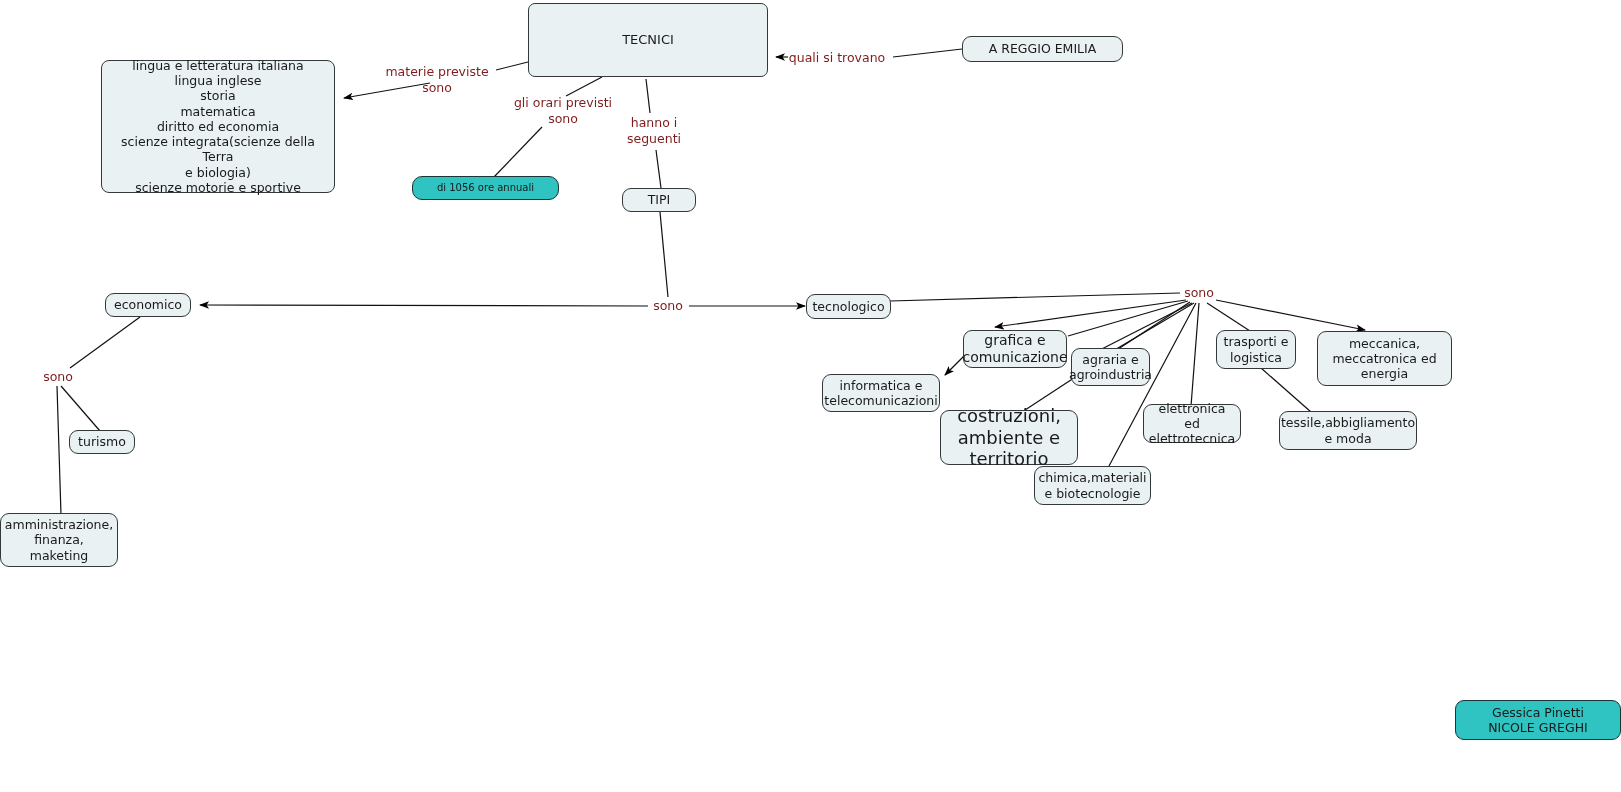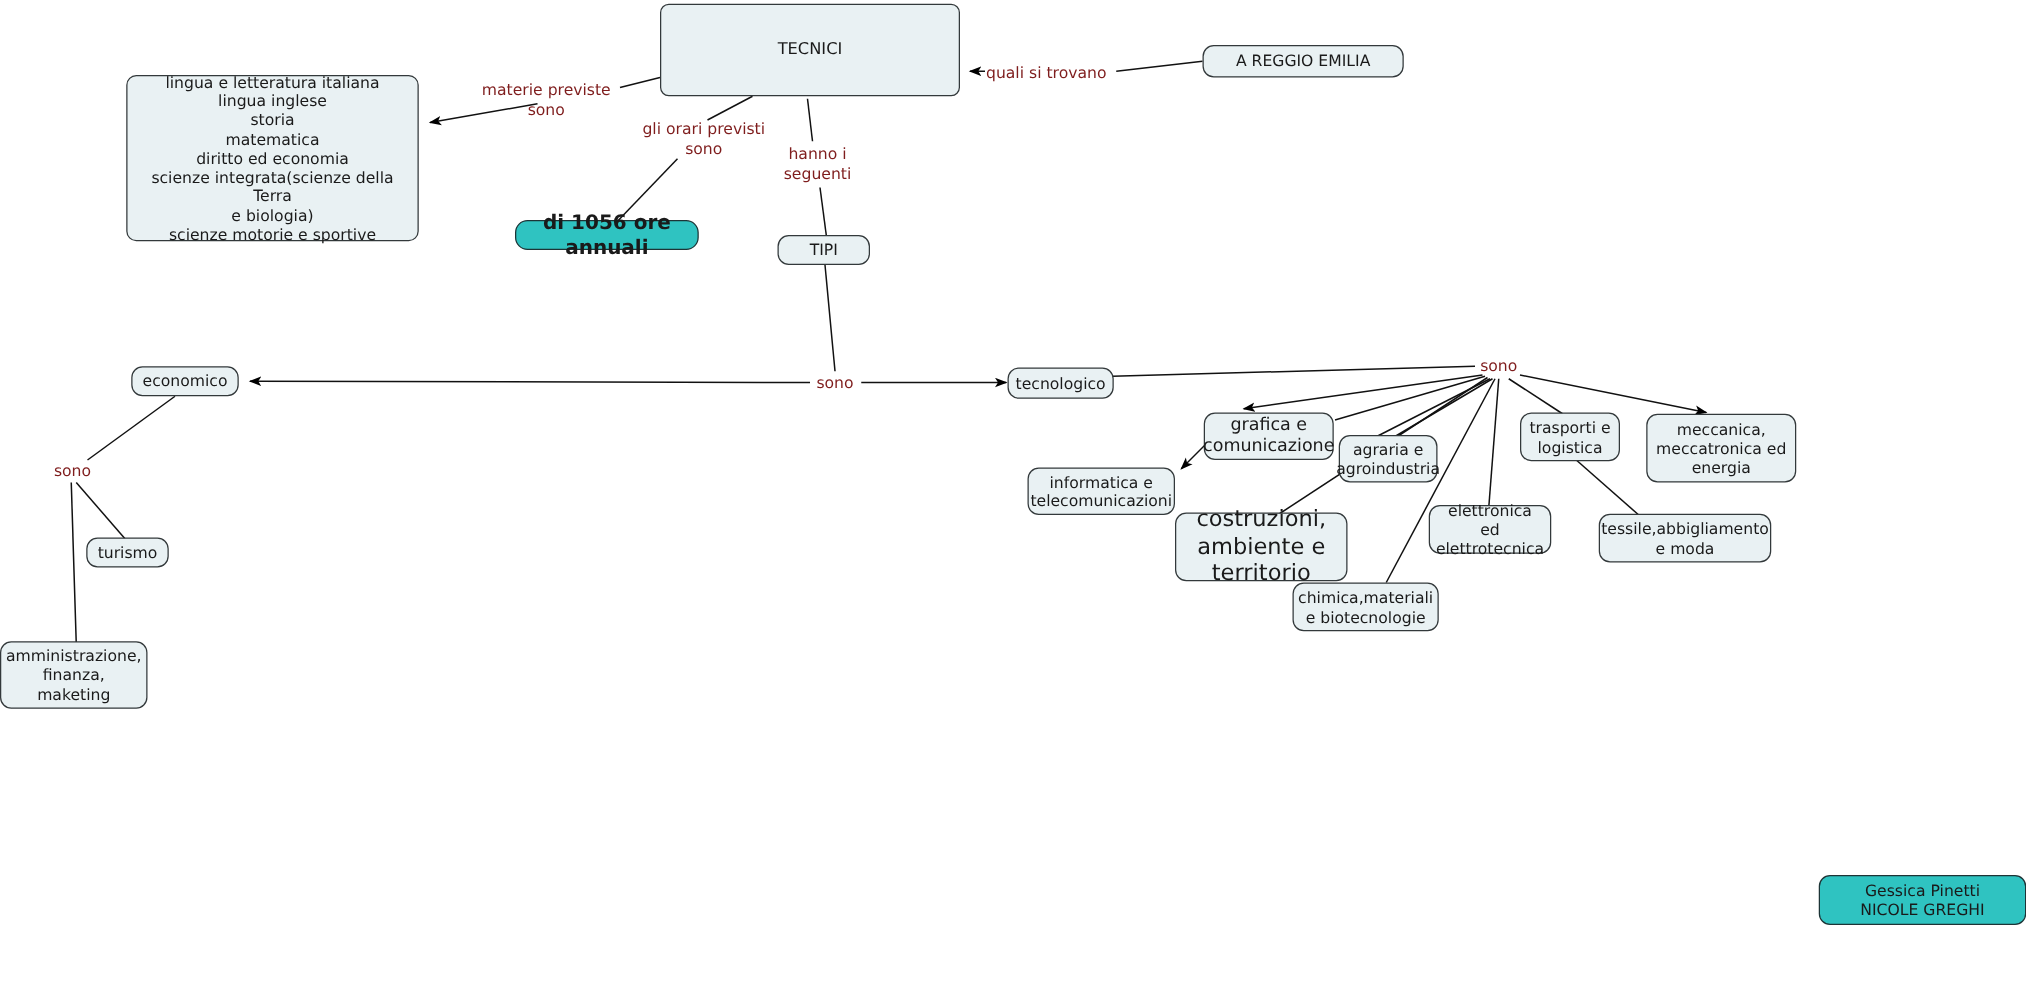--- a/index.html
+++ b/index.html
@@ -140,21 +140,21 @@
     <span>lingua e letteratura italiana
 lingua inglese
 storia
 matematica
 diritto ed economia
 scienze integrata(scienze della Terra
 e biologia)
 scienze motorie e sportive</span>
   </div>
 
-  <div class="node teal" style="left:412px; top:176px; width:147px; height:24px; font-size:16px;font-weight:bold;">
+  <div class="node teal" style="left:412px; top:176px; width:147px; height:24px; font-size:10px;">
     <span>di 1056 ore annuali</span>
   </div>
 
   <div class="node" style="left:622px; top:188px; width:74px; height:24px; font-size:12.5px;">
     <span>TIPI</span>
   </div>
 
   <div class="node" style="left:105px; top:293px; width:86px; height:24px; font-size:12.5px;">
     <span>economico</span>
   </div>
@@ -206,21 +206,21 @@
   <div class="node" style="left:1216px; top:330px; width:80px; height:39px; font-size:12.5px;">
     <span>trasporti e
 logistica</span>
   </div>
 
   <div class="node" style="left:1279px; top:411px; width:138px; height:39px; font-size:12.5px;">
     <span>tessile,abbigliamento
 e moda</span>
   </div>
 
-  <div class="node" style="left:1317px; top:331px; width:120px; height:55px; font-size:12.5px;">
+  <div class="node" style="left:1317px; top:331px; width:135px; height:55px; font-size:12.5px;">
     <span>meccanica,
 meccatronica ed
 energia</span>
   </div>
 
   <div class="label" style="left:437px; top:80px; font-size:12.5px;">materie  previste
 sono</div>
 
   <div class="label" style="left:837px; top:58px; font-size:12.5px;">quali si trovano</div>
 

